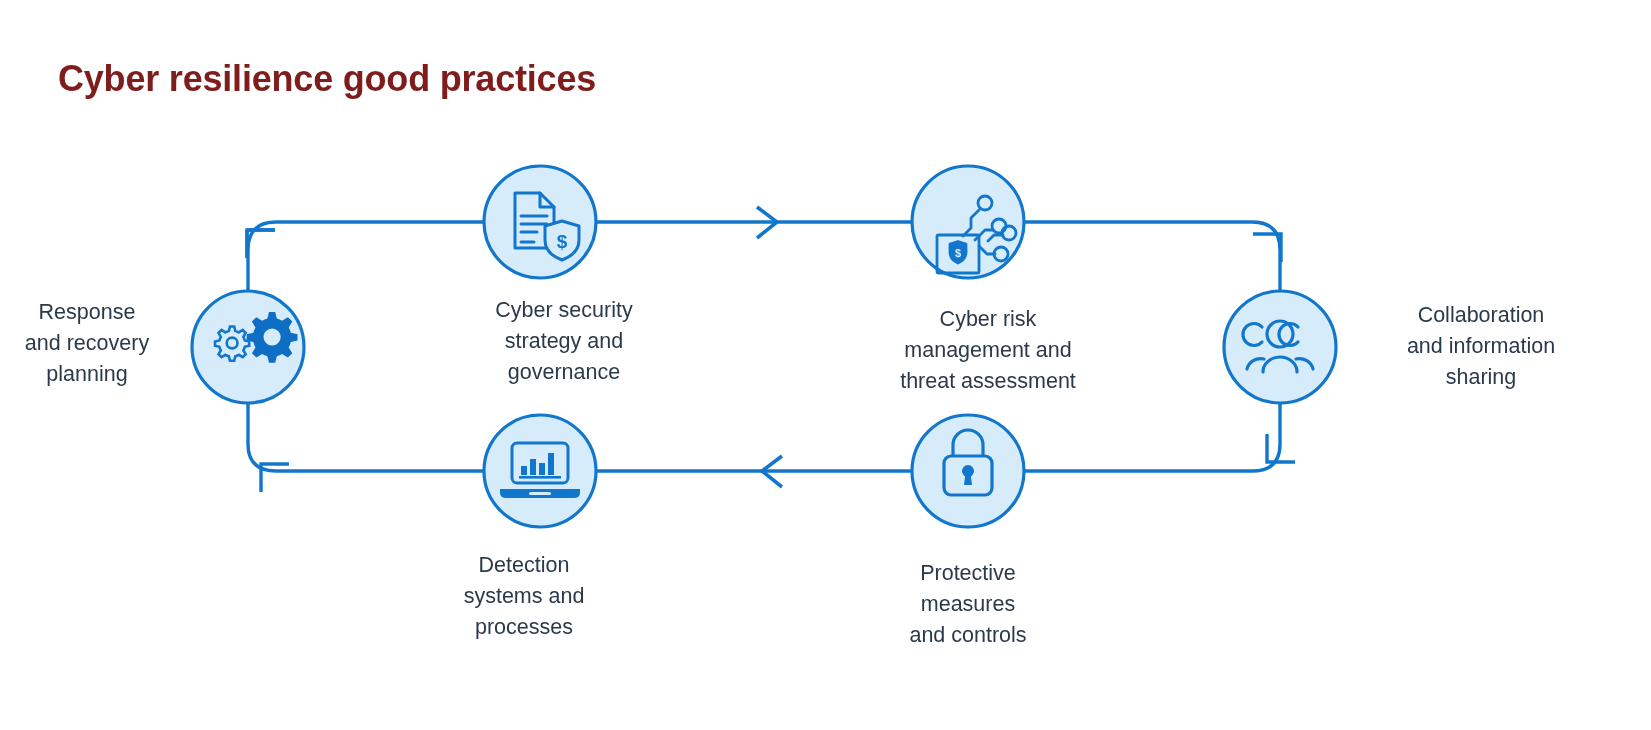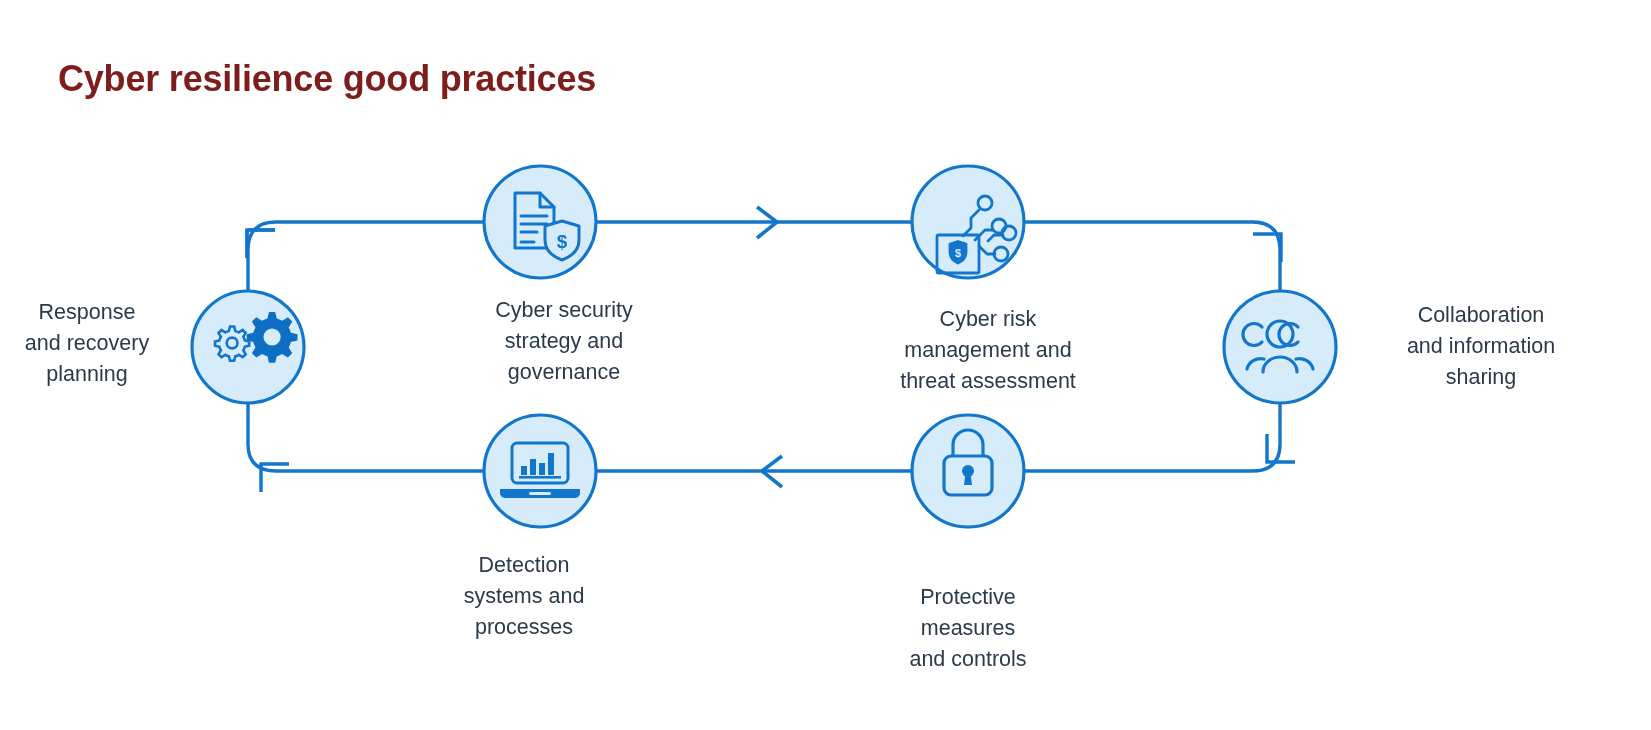--- a/index.html
+++ b/index.html
@@ -172,19 +172,19 @@
 governance</div>
 
 <div class="node-label" style="left:848px; top:292px; width:280px;margin-top:12px;">Cyber risk
 management and
 threat assessment</div>
 
 <div class="node-label right-side" style="left:1356px; top:300px; width:250px;">Collaboration
 and information
 sharing</div>
 
-<div class="node-label" style="left:848px; top:582px; width:240px;">Protective
+<div class="node-label" style="left:848px; top:558px; width:240px;">Protective
 measures
 and controls</div>
 
 <div class="node-label" style="left:404px; top:550px; width:240px;">Detection
 systems and
 processes</div>
 
 </body></html>

